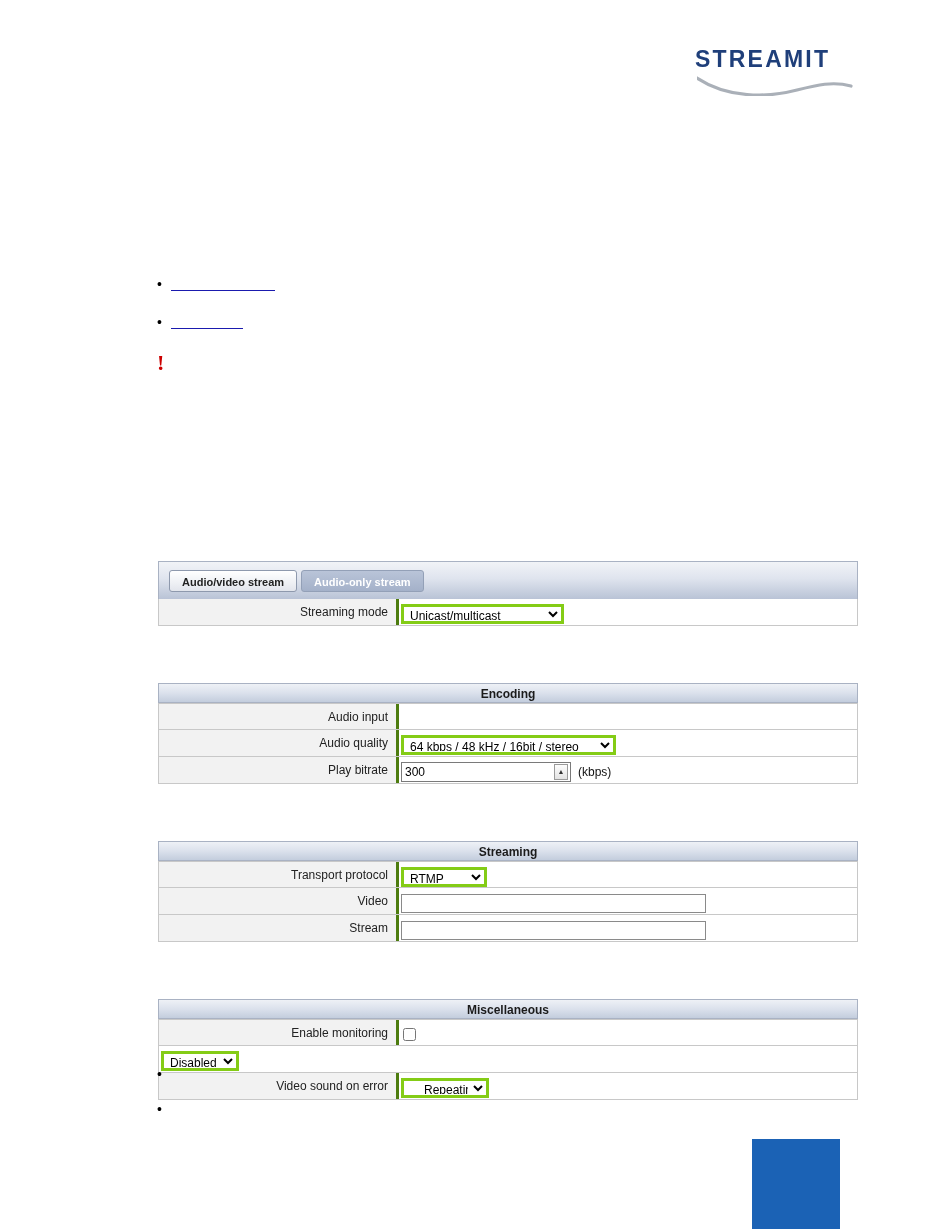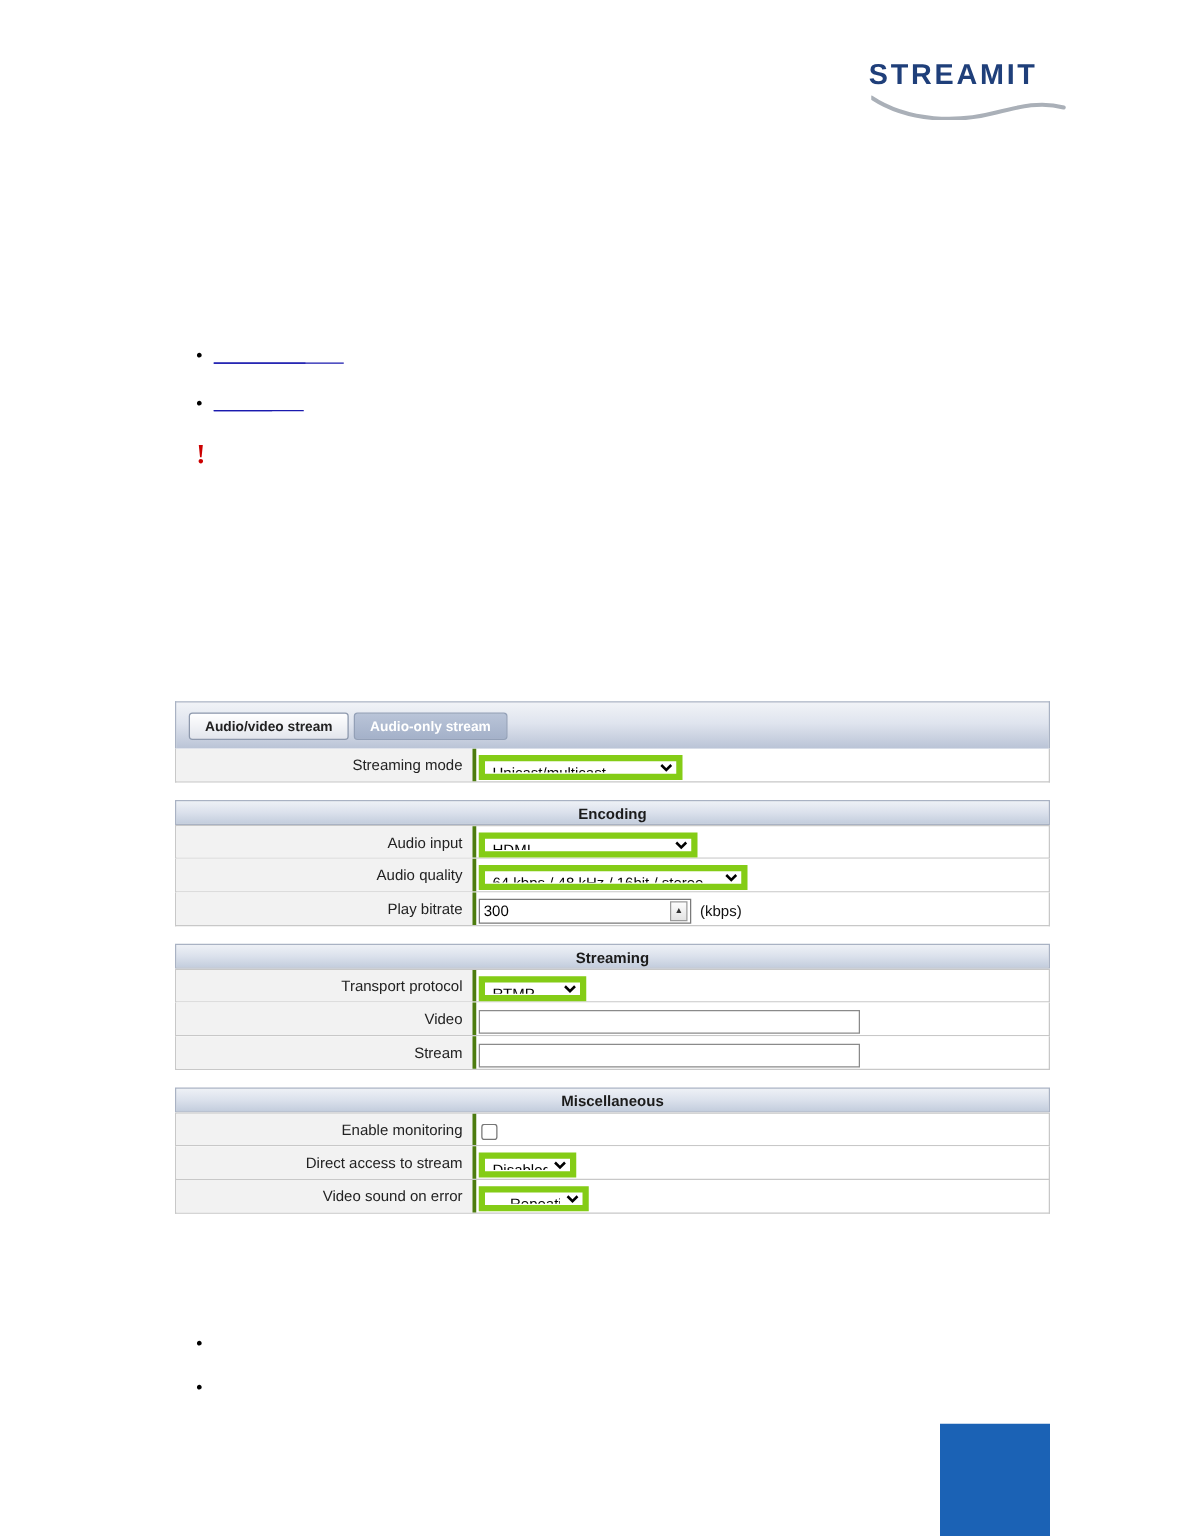--- a/index.html
+++ b/index.html
@@ -76,21 +76,21 @@
     position: absolute;
     left: 157px;
     font-size: 14px;
     line-height: 12px;
     color: #000;
   }
 
   
   .panel {
     position: absolute;
-    left: 140px;
+    left: 158px;
     width: 700px;
   }
 
   .tabs-bar {
     height: 38px;
     background: linear-gradient(to bottom, #f1f3f7 0%, #dfe4ee 45%, #b9c3d6 100%);
     border: 1px solid #a9b2c3;
     border-bottom: none;
     display: flex;
     align-items: center;
@@ -151,32 +151,33 @@
   .section-head {
     border: 1px solid #a9b2c3;
     background: linear-gradient(to bottom, #eef1f6 0%, #dbe1ec 50%, #c3cddd 100%);
     text-align: center;
     font-weight: bold;
     font-size: 12px;
     color: #1b1b1b;
     height: 20px;
     line-height: 20px;
     box-sizing: border-box;
+    margin-top: 43px;
   }
 
   .gap {
     height: 14px;
   }
 
   
   select.ctl {
     font-family: "Liberation Sans", sans-serif;
     font-size: 12px;
     height: 20px;
-    border: 5px solid #84cc16;
+    border: 3px solid #84cc16;
     background: #ffffff;
     color: #000;
     padding: 1px 2px;
     box-sizing: border-box;
   }
   .spin-box {
     width: 170px;
     height: 20px;
     border: 1px solid #7a7a7a;
     background: #ffffff;
@@ -266,25 +267,20 @@
         <option>Unicast/multicast</option>
       </select>
     </div>
   </div>
 
   <div class="gap"></div>
 
   <div class="section-head">Encoding</div>
   <div class="row first">
     <div class="row-label">Audio input</div>
-    <div class="row-field">
-      <select class="ctl" style="width:175px;">
-        <option>HDMI</option>
-      </select>
-    </div>
   </div>
   <div class="row">
     <div class="row-label">Audio quality</div>
     <div class="row-field">
       <select class="ctl" style="width:215px;">
         <option>64 kbps / 48 kHz / 16bit / stereo</option>
       </select>
     </div>
   </div>
   <div class="row">
@@ -325,21 +321,20 @@
   <div class="gap"></div>
 
   <div class="section-head">Miscellaneous</div>
   <div class="row first">
     <div class="row-label">Enable monitoring</div>
     <div class="row-field">
       <input class="cb" type="checkbox" style="">
     </div>
   </div>
   <div class="row">
-    <div class="row-label">Direct access to stream</div>
     <div class="row-field">
       <select class="ctl" style="width:78px;">
         <option>Disabled</option>
       </select>
     </div>
   </div>
   <div class="row">
     <div class="row-label">Video sound on error</div>
     <div class="row-field">
       <select class="ctl" style="width:88px;padding-left:16px;">

